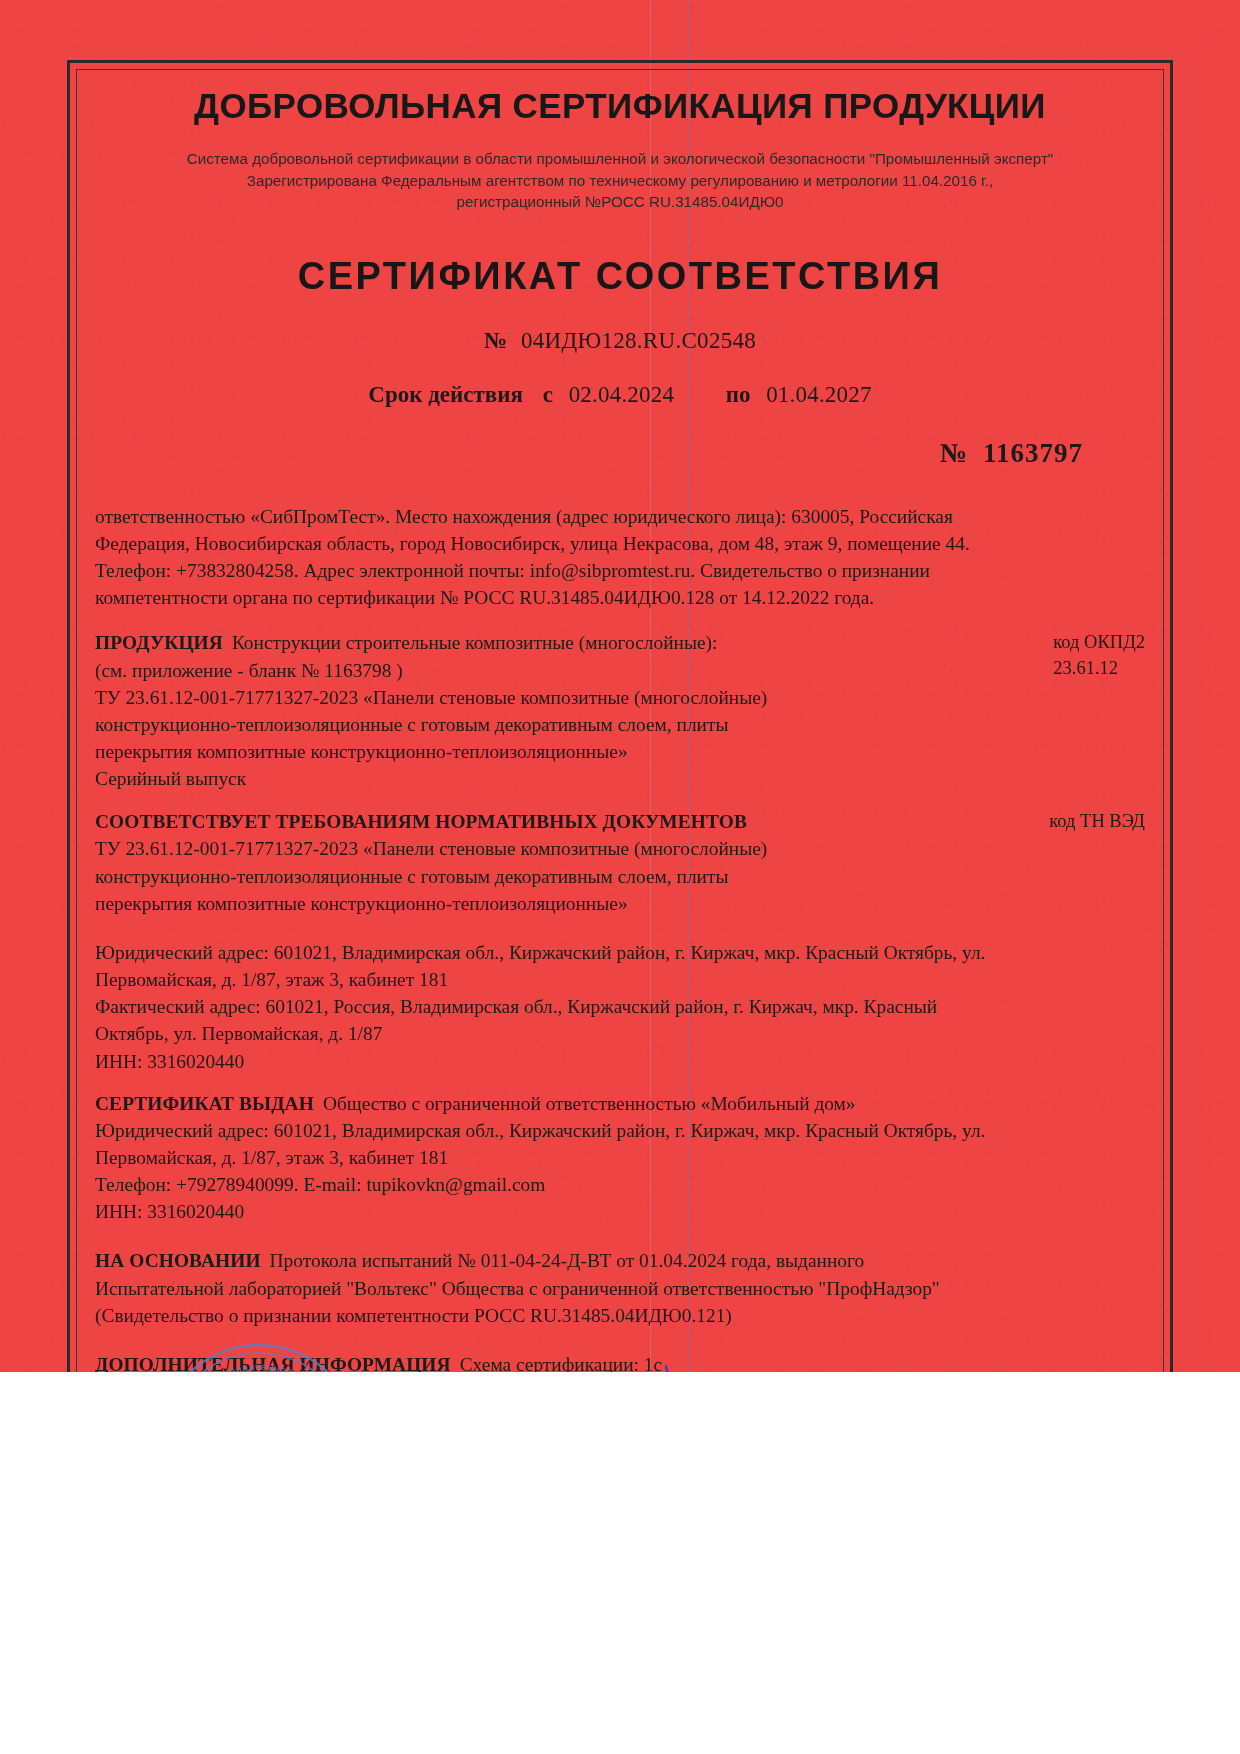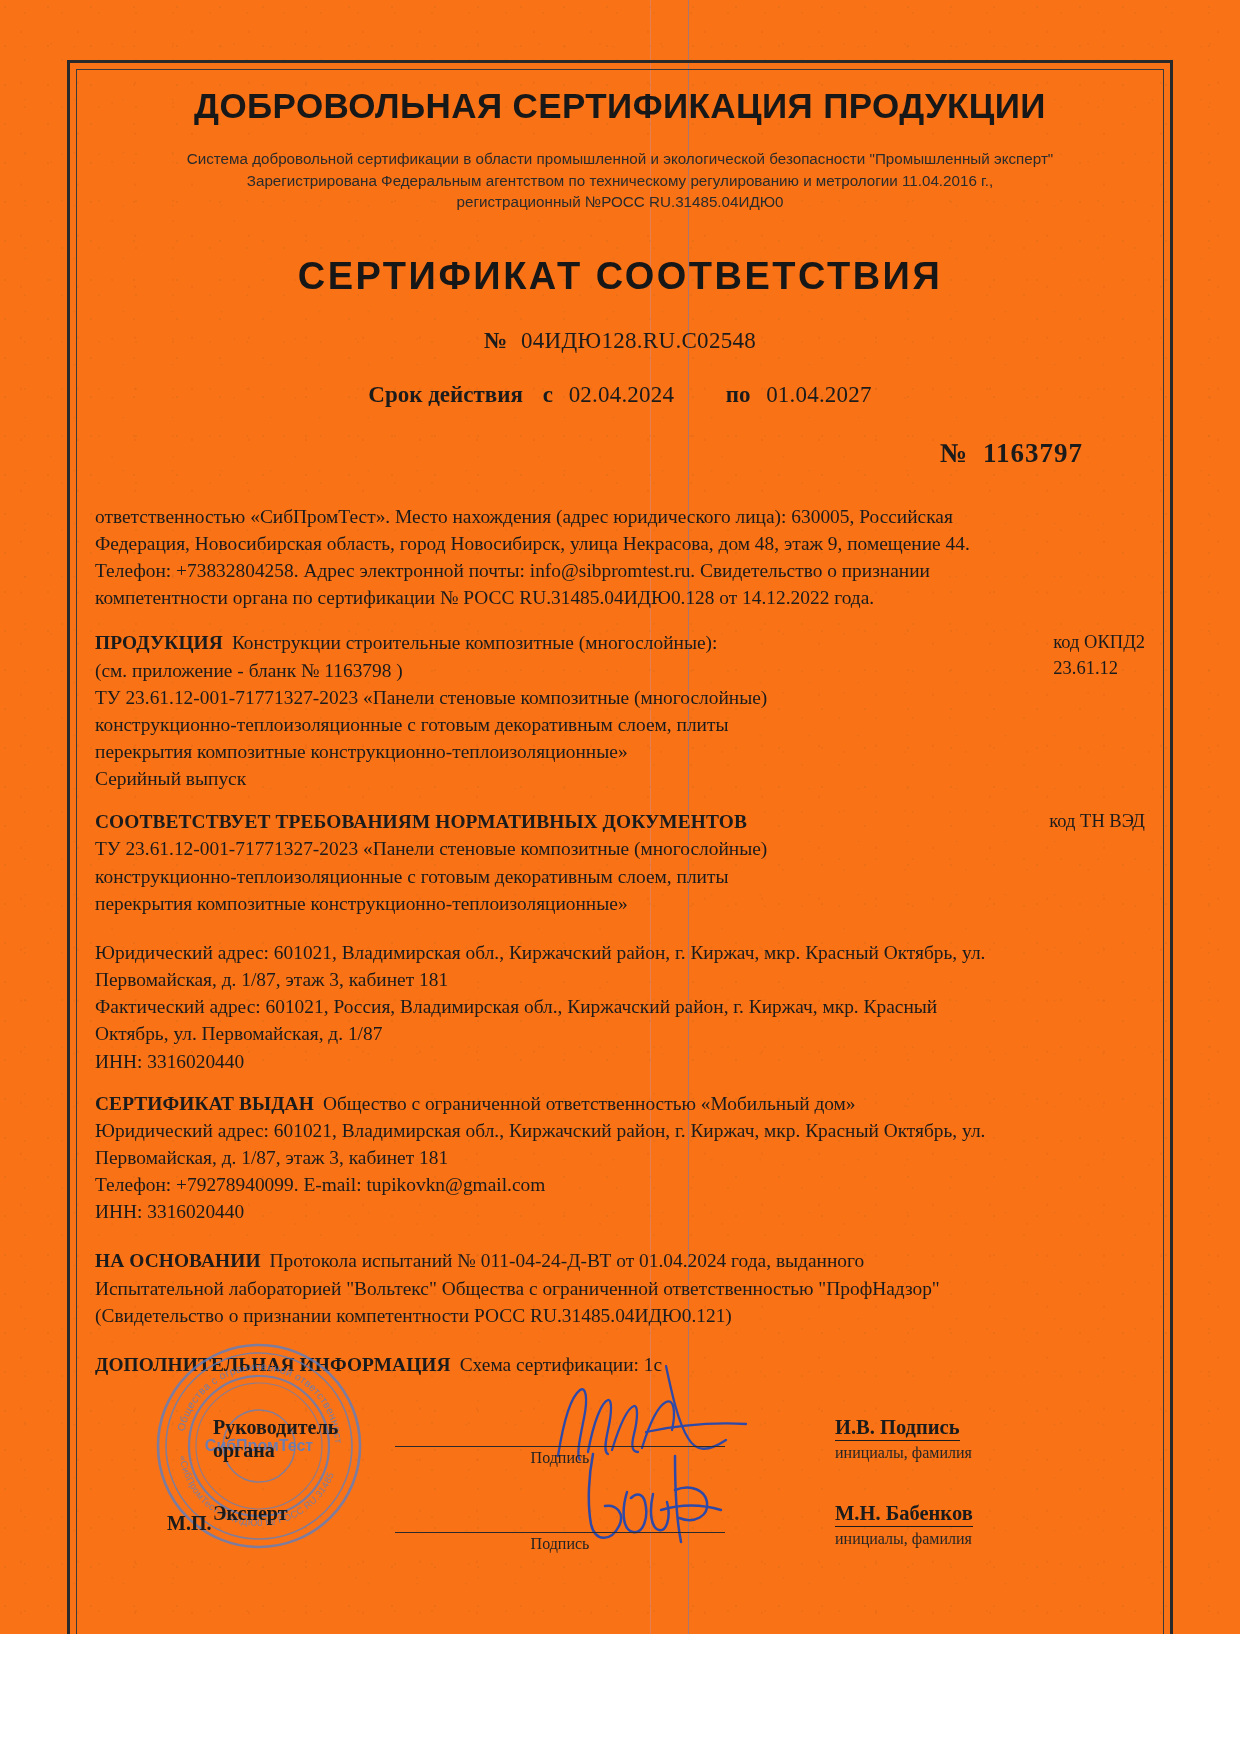--- a/index.html
+++ b/index.html
@@ -4,22 +4,22 @@
 <title>Сертификат соответствия</title>
 <style>
   html, body {
     margin: 0;
     padding: 0;
     background: #ffffff;
   }
   .page {
     position: relative;
     width: 1240px;
-    height: 1634px;
-    background: #f97316;
+    height: 1372px;
+    background: #ef4444;
     overflow: hidden;
     font-family: "Liberation Serif", "DejaVu Serif", serif;
     color: #1b1b1b;
   }
 
   
   .paper-texture {
     position: absolute;
     inset: 0;
     pointer-events: none;

